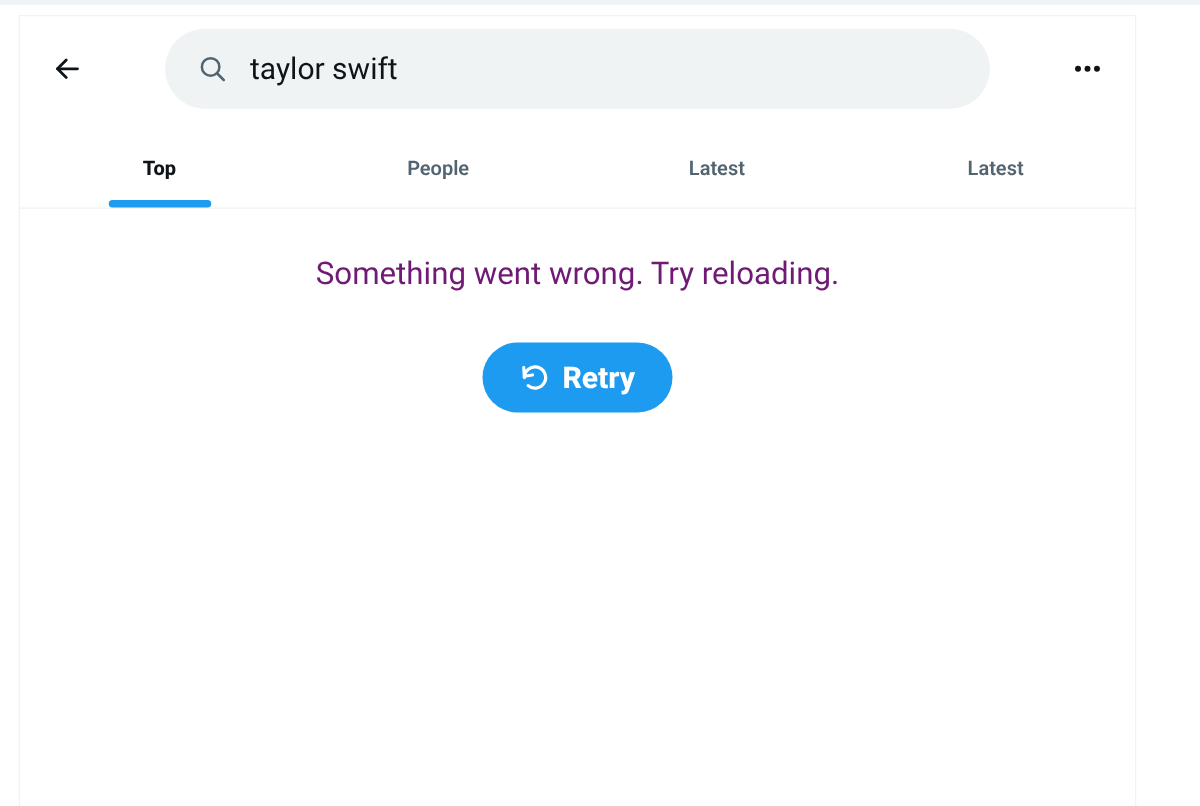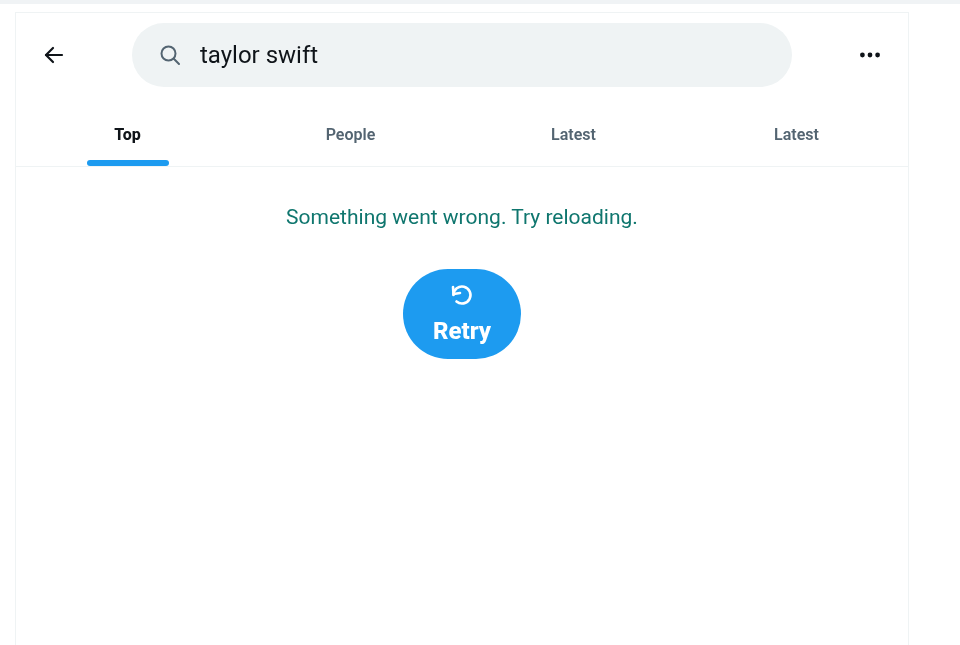--- a/index.html
+++ b/index.html
@@ -114,39 +114,38 @@
       display: none;
     }
     .tab.active .underline { display: block; }
     .content {
       padding-top: 38px;
       display: flex;
       flex-direction: column;
       align-items: center;
     }
     .error-msg {
-      font-size: 21px;
-      color: #0f766e;
+      font-size: 25px;
+      color: #701a75;
       font-weight: 400;
       margin-bottom: 40px;
     }
     .retry-btn {
       background: #1d9bf0;
       color: #ffffff;
       border: none;
       border-radius: 9999px;
       padding: 14px 30px;
       font-size: 24px;
       font-weight: 800;
       display: flex;
       align-items: center;
       gap: 10px;
       cursor: pointer;
       font-family: inherit;
-      flex-direction: column;
     }
     .retry-btn svg { width: 24px; height: 24px; }
     .right-gutter {
       flex: 1;
     }
   </style>
 </head>
 <body>
 
 <div class="topbar-strip"></div>

